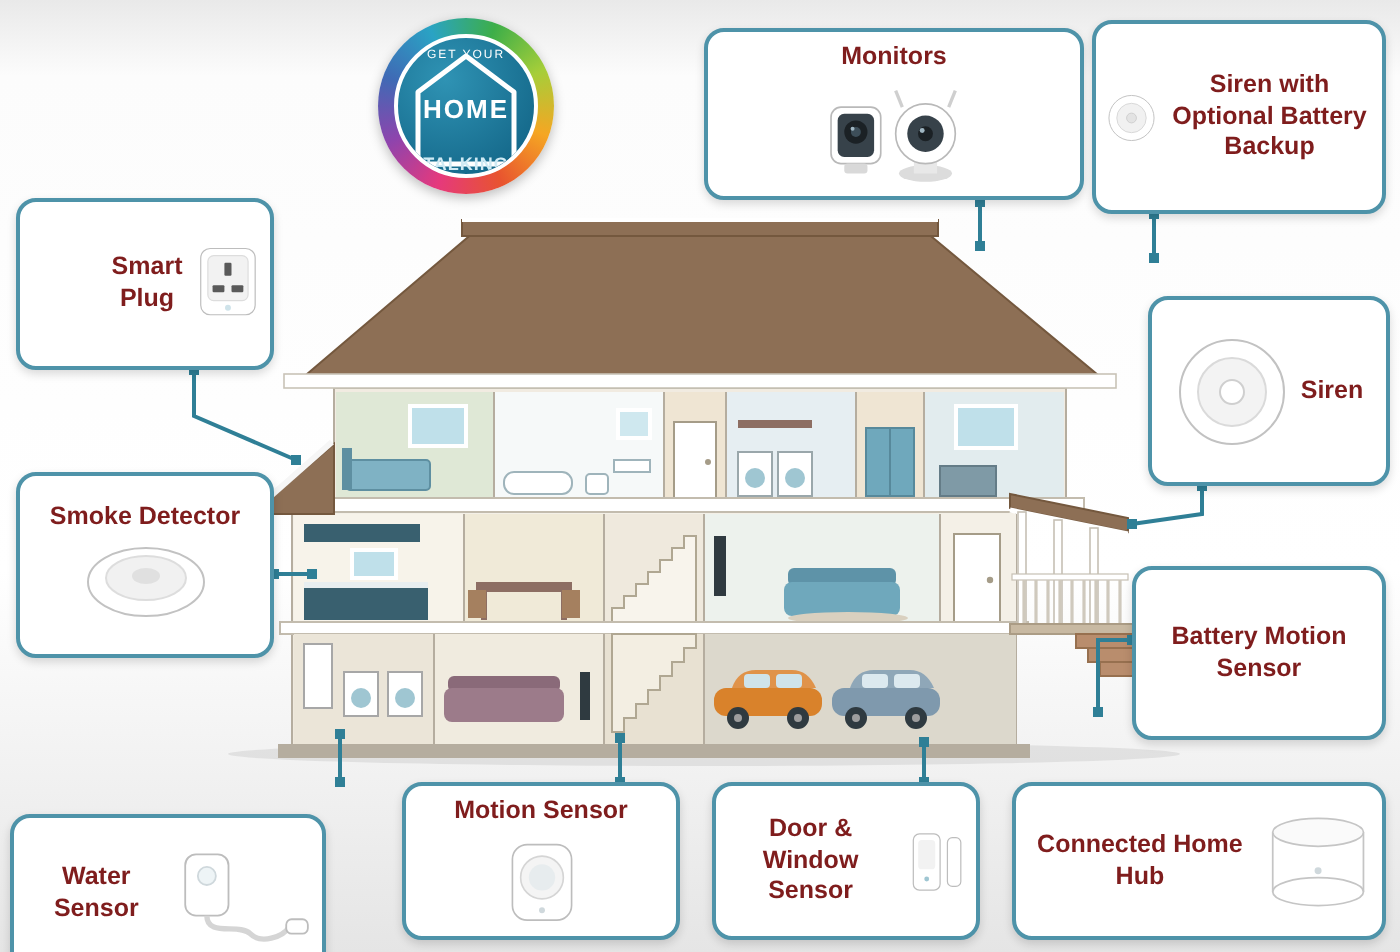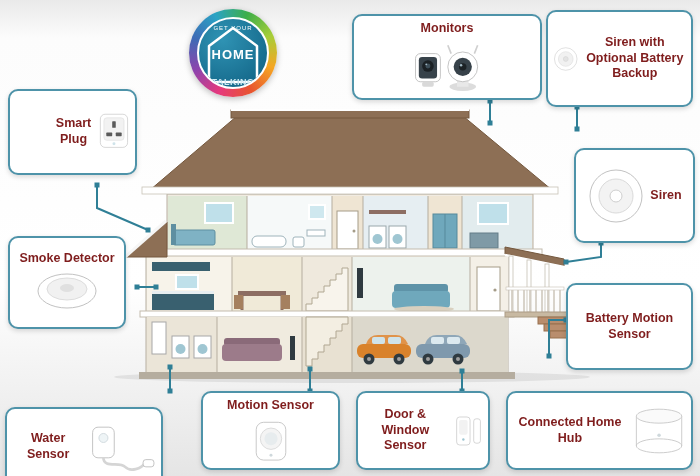--- a/index.html
+++ b/index.html
@@ -9,23 +9,23 @@
     background:linear-gradient(180deg,#e9e9e9 0%,#fcfcfc 8%,#ffffff 60%,#e5e5e5 100%); }
   .overlay { position:absolute; left:0; top:0; }
 
   .callout { position:absolute; display:flex; align-items:center; justify-content:center;
     gap:5px; background:#ffffff; border:2px solid #4e93a9; border-radius:10px;
     box-shadow:0 2px 5px rgba(0,0,0,.15); padding:5px; }
   .label { font-weight:700; color:#7f1d1d; font-size:12.5px; line-height:1.25; text-align:center; }
 
   #box-monitors      { left:352px; top:14px;  width:190px; height:86px;flex-direction:column; }
   #box-siren-battery { left:546px; top:10px;  width:147px; height:97px; }
-  #box-smart-plug    { left:8px;   top:89px;  width:129px; height:86px;padding-left:44px; }
+  #box-smart-plug    { left:8px;   top:99px;  width:129px; height:86px;padding-left:44px; }
   #box-siren         { left:574px; top:148px; width:121px; height:95px; }
-  #box-smoke         { left:8px;   top:236px; width:118px; height:93px; flex-direction:column; gap:1px; }
+  #box-smoke         { left:8px;   top:236px; width:129px; height:93px; flex-direction:column; gap:1px; }
   #box-battery-motion{ left:566px; top:283px; width:127px; height:87px; }
   #box-water         { left:5px;   top:407px; width:158px; height:79px; }
   #box-motion        { left:201px; top:391px; width:139px; height:79px;flex-direction:column; }
   #box-door-window   { left:356px; top:391px; width:134px; height:79px; }
   #box-hub           { left:506px; top:391px; width:187px; height:79px; }
 
   .logo { position:absolute; left:189px; top:9px; width:88px; height:88px; border-radius:50%;
     background:conic-gradient(from 200deg,#e5397d,#8e44ad,#3f6ab5,#2aa3c4,#3dae49,#a6ce39,#f5a623,#e8542f,#e5397d);
     display:flex; align-items:center; justify-content:center; box-shadow:0 2px 6px rgba(0,0,0,.25); }
   .logo-inner { position:relative; width:72px; height:72px; border-radius:50%; border:2px solid #ffffff;

